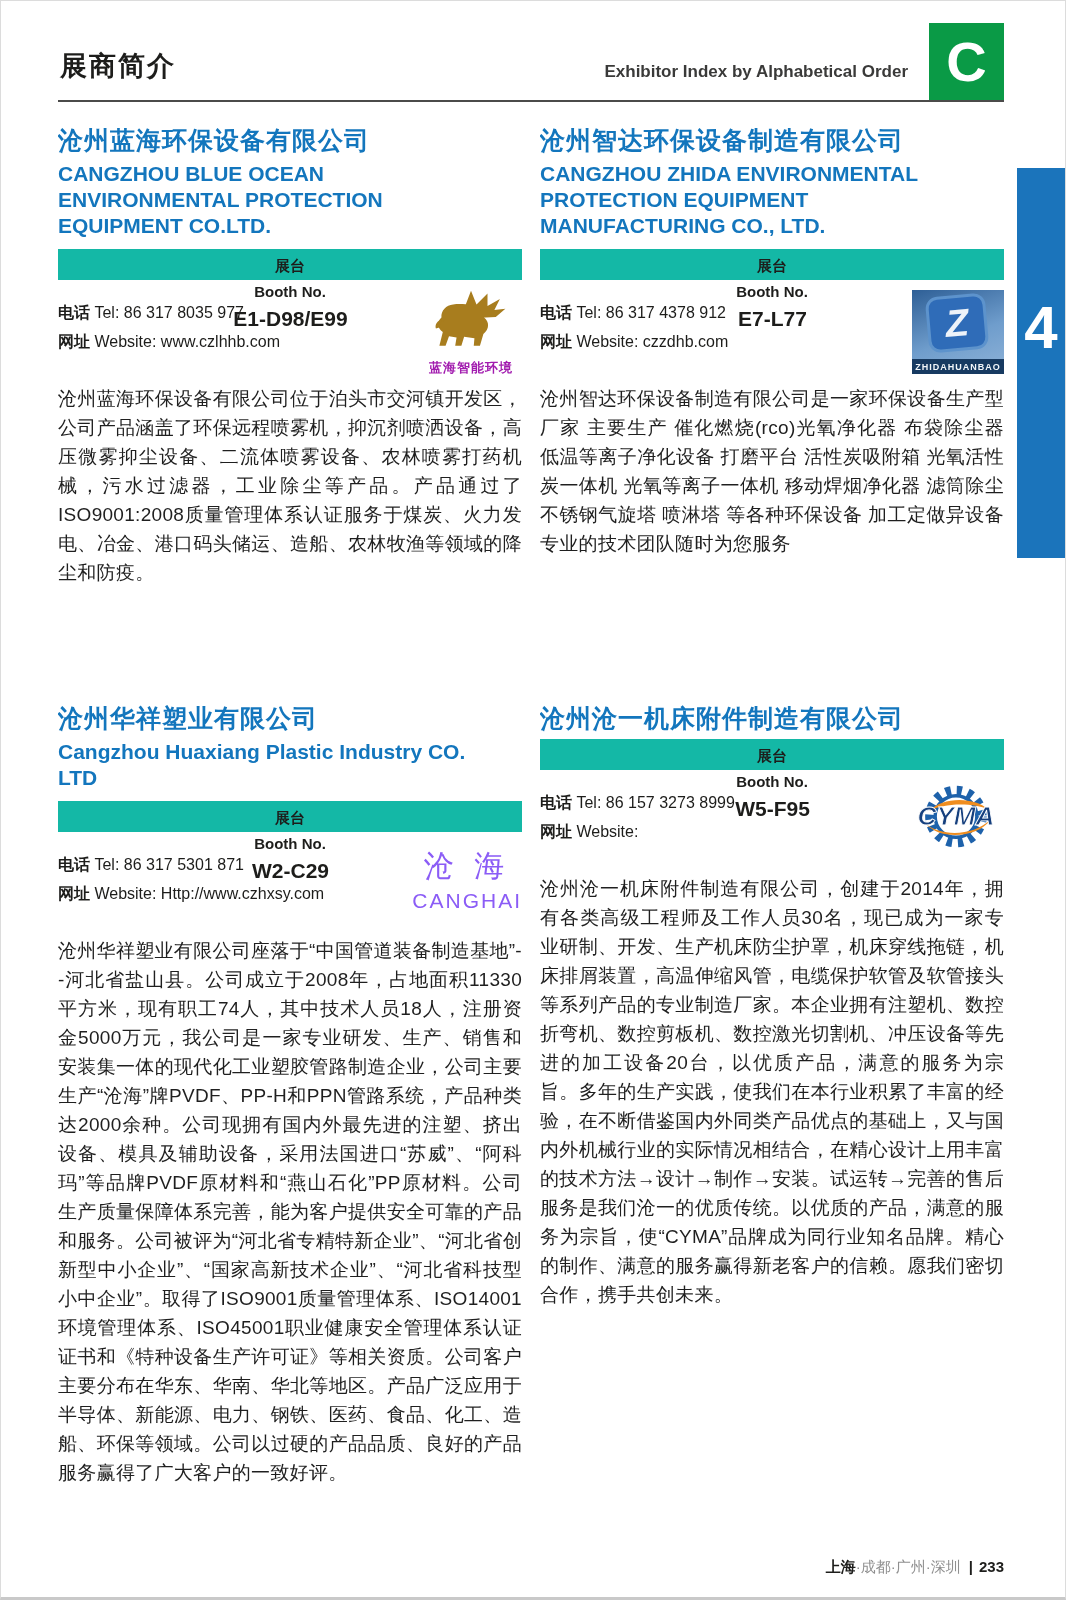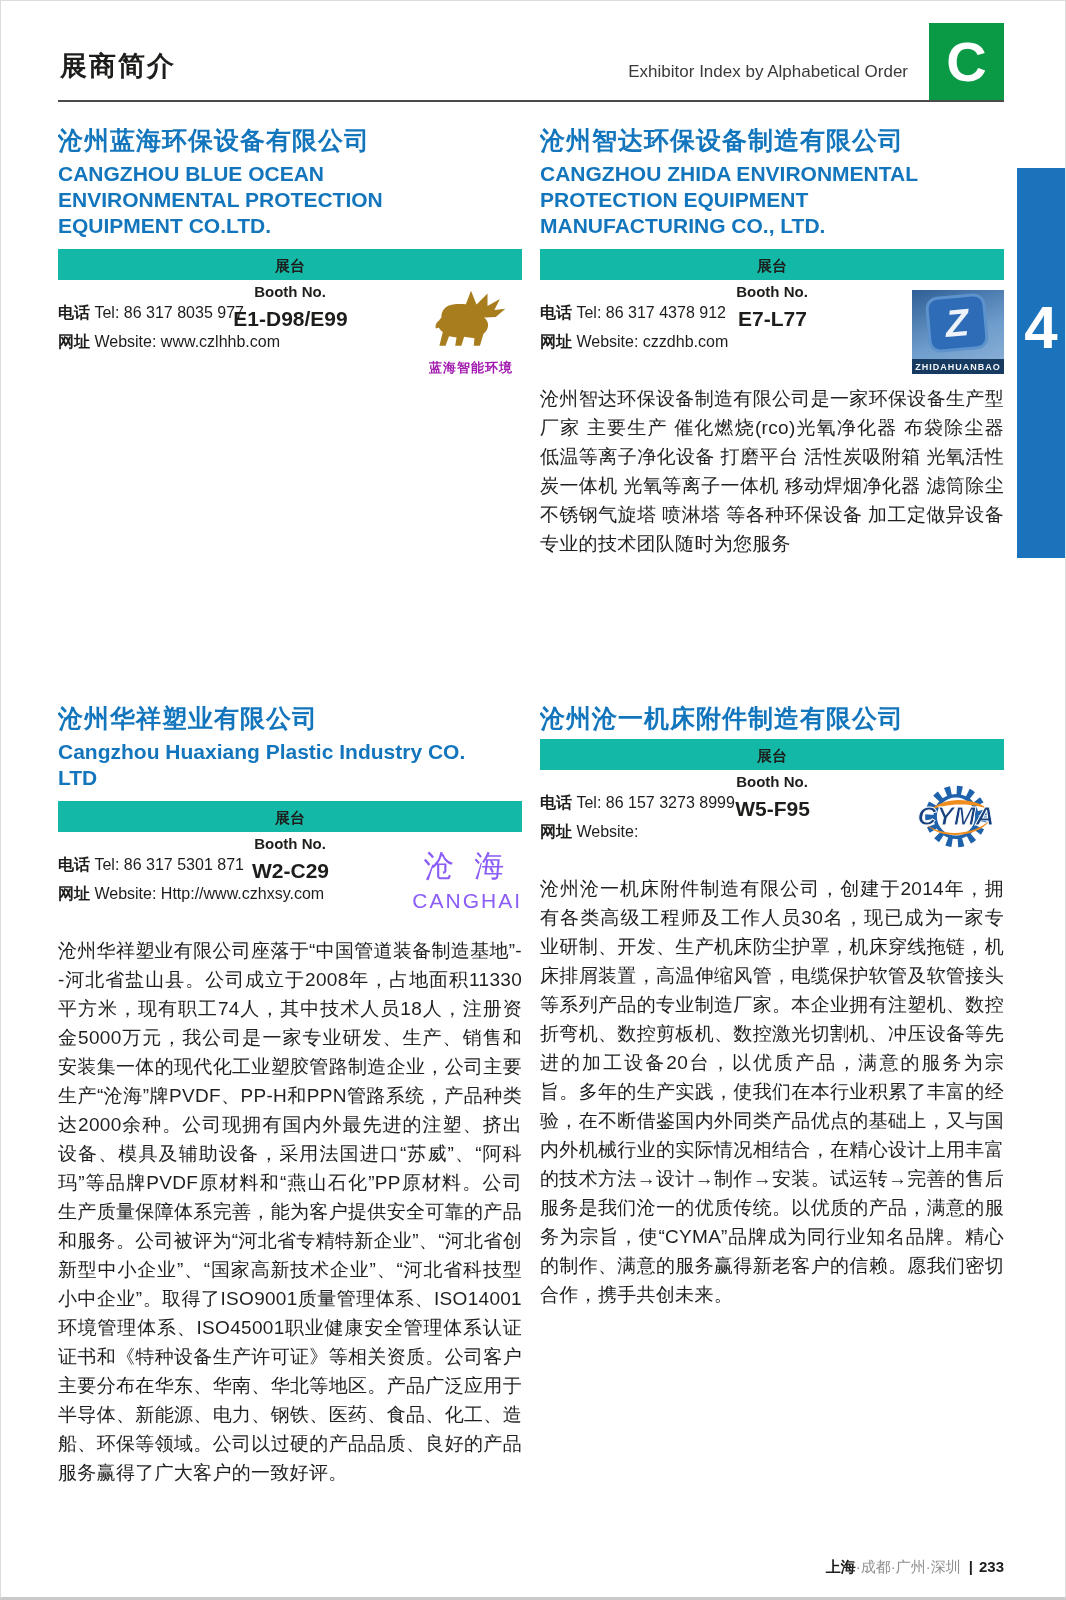--- a/index.html
+++ b/index.html
@@ -23,21 +23,21 @@
     margin: 0 61px 0 57px;
     height: 101px;
     border-bottom: 2px solid #4b4b4a;
   }
   .header-title-zh {
     position: absolute; left: 2px; bottom: 16px;
     font-size: 27px; font-weight: bold; color: #1d1d1b; letter-spacing: 2px;
   }
   .header-title-en {
     position: absolute; right: 96px; bottom: 18px;
-    font-size: 17px; font-weight: normal; color: #3a3a39; text-align: center;
+    font-size: 17px; font-weight: bold; color: #3a3a39; text-align: center;
   }
   .letter-badge {
     position: absolute; right: 0; bottom: 0;
     width: 75px; height: 77px;
     background: #0a9a46; color: #ffffff;
     display: flex; align-items: center; justify-content: center;
     font-size: 56px; font-weight: bold;
   }
   
   .section-tab {
@@ -165,20 +165,21 @@
           <svg viewBox="0 0 120 96" width="98" height="66">
             <g fill="#a87d1e">
               <path d="M50 30 L60 4 L68 24 L84 8 L84 26 L102 16 L94 32 L110 30 L96 42 L60 44 Z"></path>
               <path d="M34 24 c-10 1 -18 9 -17 19 c-7 6 -6 16 2 21 l-5 20 l9 0 l5 -14 l11 2 l-2 12 l9 0 l4 -13 l15 2 l-1 11 l9 0 l5 -17 c9 -7 9 -18 1 -24 l-5 -10 c-9 -9 -27 -11 -40 -9 z"></path>
               <path d="M18 46 c-7 1 -11 7 -9 13 l6 -2 c-1 -4 1 -8 6 -9 z"></path>
             </g>
           </svg>
           <div class="caption">蓝海智能环境</div>
         </div>
       </div>
+      <p class="desc">沧州蓝海环保设备有限公司位于泊头市交河镇开发区，公司产品涵盖了环保远程喷雾机，抑沉剂喷洒设备，高压微雾抑尘设备、二流体喷雾设备、农林喷雾打药机械，污水过滤器，工业除尘等产品。产品通过了ISO9001:2008质量管理体系认证服务于煤炭、火力发电、冶金、港口码头储运、造船、农林牧渔等领域的降尘和防疫。</p>
     </section>
 
     <section class="card">
       <h2 class="name-zh">沧州智达环保设备制造有限公司</h2>
       <h3 class="name-en">CANGZHOU ZHIDA ENVIRONMENTAL
 PROTECTION EQUIPMENT
 MANUFACTURING CO., LTD.</h3>
       <div class="booth-bar">
         <span class="booth-label">展台</span>
         <span class="booth-label">Booth No.</span>

